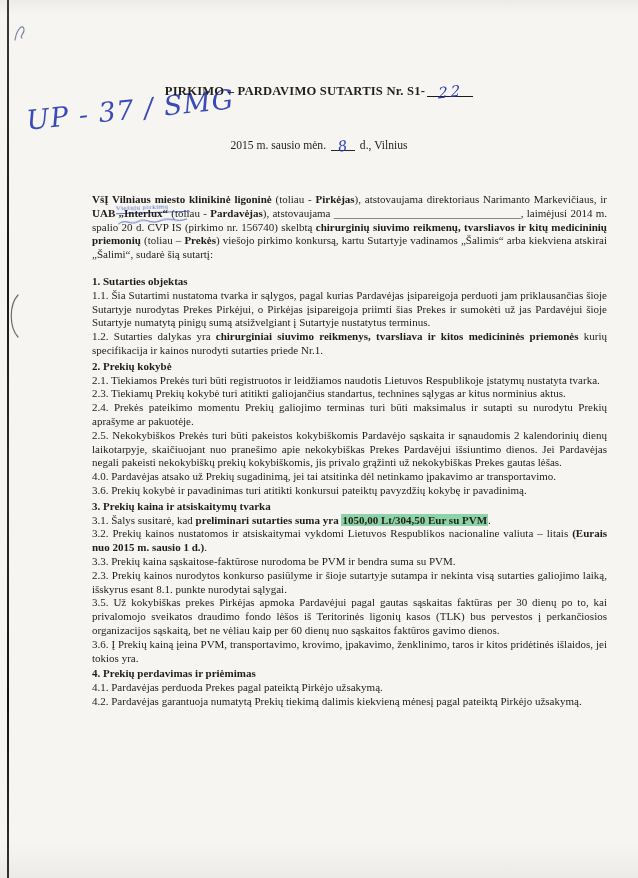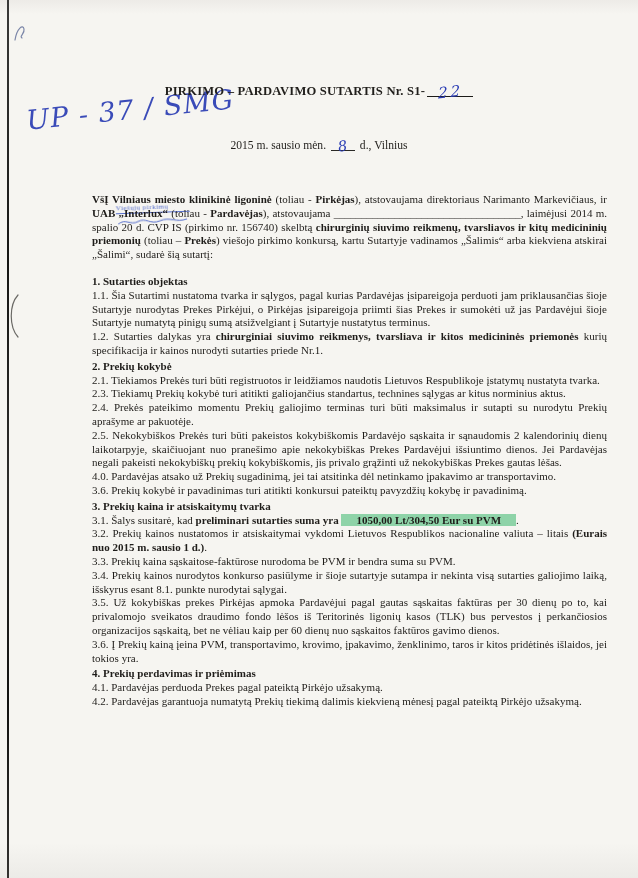--- a/index.html
+++ b/index.html
@@ -35,21 +35,21 @@
     padding-bottom:1px;white-space:nowrap;}
   .body{
     position:absolute;left:92px;top:193px;width:515px;
     font-size:11px;line-height:13.8px;text-align:justify;color:#1f1d1a;
   }
   .body p{margin:0;}
   .sec{margin-top:2px;}
   .sec-first{margin-top:13px;}
   .heading{font-weight:bold;}
   b{font-weight:bold;}
-  .hl{background:#8ed3a8;padding:0 15px;}
+  .hl{background:#8ed3a8;padding:0 1px;}
 </style>
 </head>
 <body>
 
 <div class="page">
 
   <div class="edge-left"></div>
 
   <svg class="corner-squiggle" width="24" height="22">
     <path d="M3,18 C5,6 11,2 12,7 C13,12 7,14 10,16" fill="none" stroke="#7b86a8" stroke-width="1.2" stroke-linecap="round"></path>
@@ -94,21 +94,21 @@
       <p>2.5. Nekokybiškos Prekės turi būti pakeistos kokybiškomis Pardavėjo sąskaita ir sąnaudomis 2 kalendorinių dienų laikotarpyje, skaičiuojant nuo pranešimo apie nekokybiškas Prekes Pardavėjui išsiuntimo dienos. Jei Pardavėjas negali pakeisti nekokybiškų prekių kokybiškomis, jis privalo grąžinti už nekokybiškas Prekes gautas lėšas.</p>
       <p>4.0. Pardavėjas atsako už Prekių sugadinimą, jei tai atsitinka dėl netinkamo įpakavimo ar transportavimo.</p>
       <p>3.6. Prekių kokybė ir pavadinimas turi atitikti konkursui pateiktų pavyzdžių kokybę ir pavadinimą.</p>
     </div>
 
     <div class="sec">
       <p class="heading">3. Prekių kaina ir atsiskaitymų tvarka</p>
       <p><span>3.1. Šalys susitarė, kad </span><b>preliminari sutarties suma yra </b><b class="hl">1050,00 Lt/304,50 Eur su PVM</b><span>.</span></p>
       <p><span>3.2. Prekių kainos nustatomos ir atsiskaitymai vykdomi Lietuvos Respublikos nacionaline valiuta – litais </span><b>(Eurais nuo 2015 m. sausio 1 d.)</b><span>.</span></p>
       <p>3.3. Prekių kaina sąskaitose-faktūrose nurodoma be PVM ir bendra suma su PVM.</p>
-      <p>3.4. Prekių kainos nurodytos konkurso pasiūlyme ir šioje sutartyje sutampa ir nekinta visą sutarties galiojimo laiką, išskyrus esant 8.1. punkte nurodytai sąlygai.</p>
+      <p>2.3. Prekių kainos nurodytos konkurso pasiūlyme ir šioje sutartyje sutampa ir nekinta visą sutarties galiojimo laiką, išskyrus esant 8.1. punkte nurodytai sąlygai.</p>
       <p>3.5. Už kokybiškas prekes Pirkėjas apmoka Pardavėjui pagal gautas sąskaitas faktūras per 30 dienų po to, kai privalomojo sveikatos draudimo fondo lėšos iš Teritorinės ligonių kasos (TLK) bus pervestos į perkančiosios organizacijos sąskaitą, bet ne vėliau kaip per 60 dienų nuo sąskaitos faktūros gavimo dienos.</p>
       <p>3.6. Į Prekių kainą įeina PVM, transportavimo, krovimo, įpakavimo, ženklinimo, taros ir kitos pridėtinės išlaidos, jei tokios yra.</p>
     </div>
 
     <div class="sec">
       <p class="heading">4. Prekių perdavimas ir priėmimas</p>
       <p>4.1. Pardavėjas perduoda Prekes pagal pateiktą Pirkėjo užsakymą.</p>
       <p>4.2. Pardavėjas garantuoja numatytą Prekių tiekimą dalimis kiekvieną mėnesį pagal pateiktą Pirkėjo užsakymą.</p>
     </div>
 

